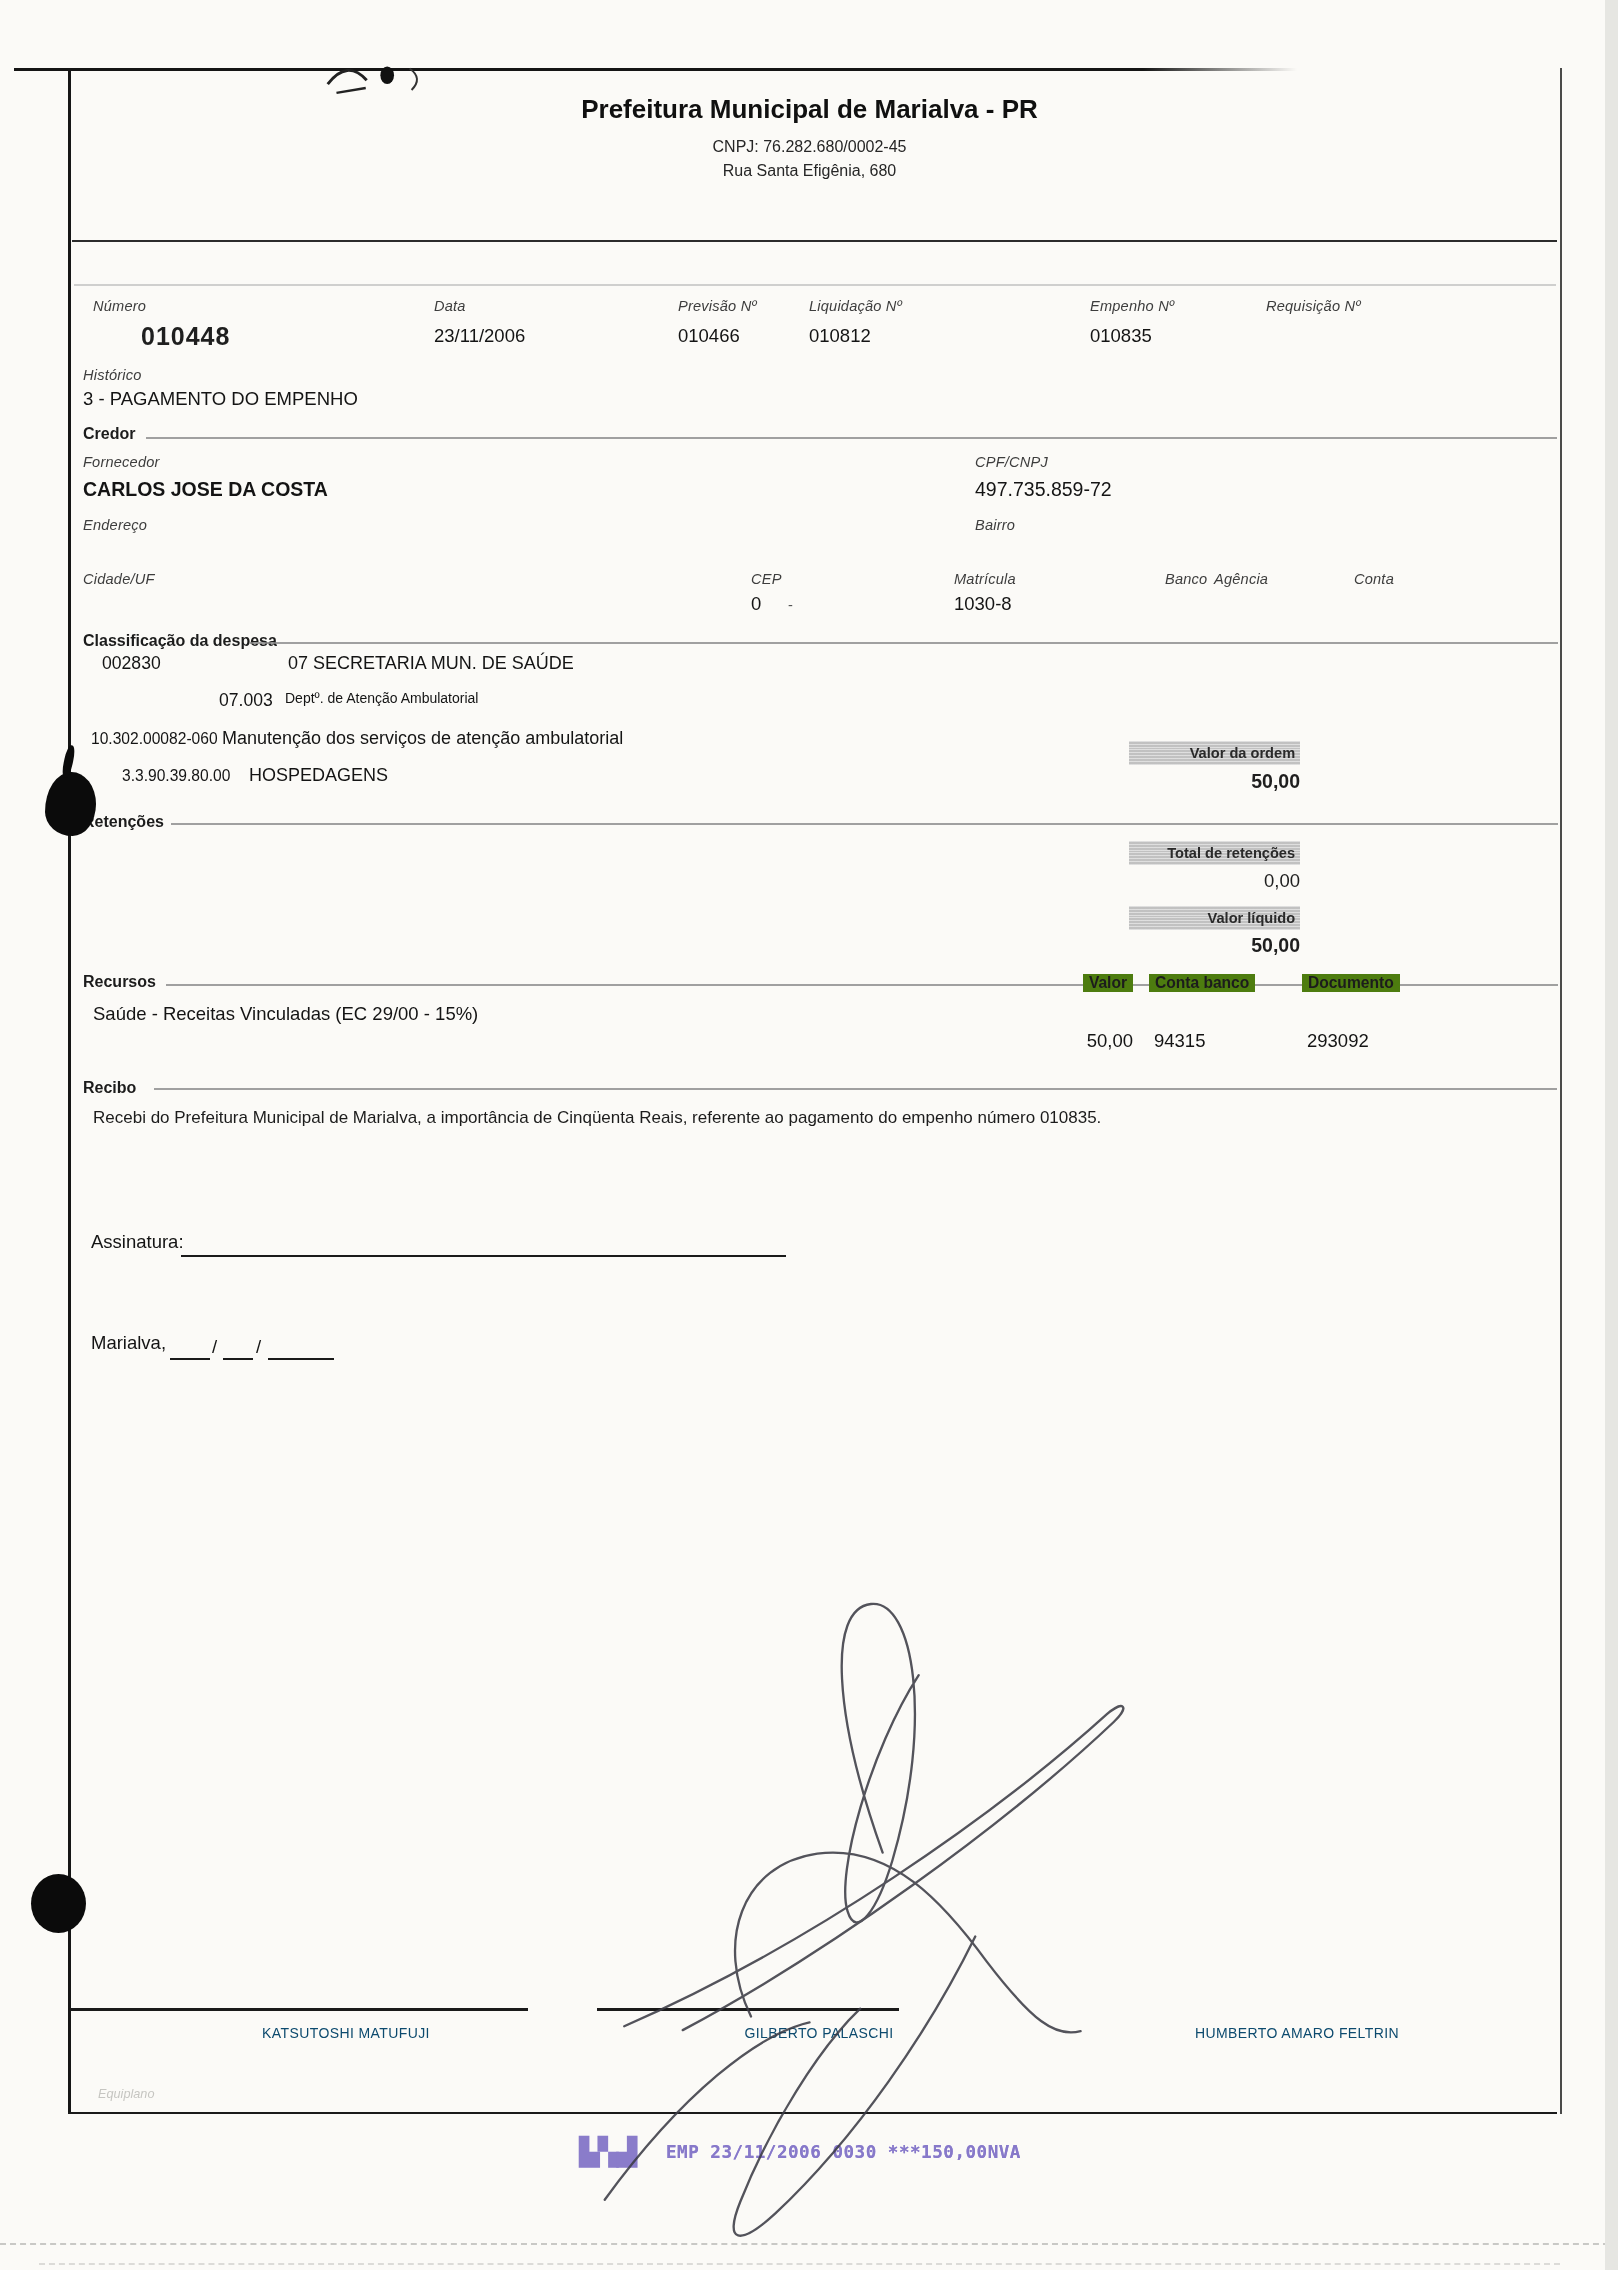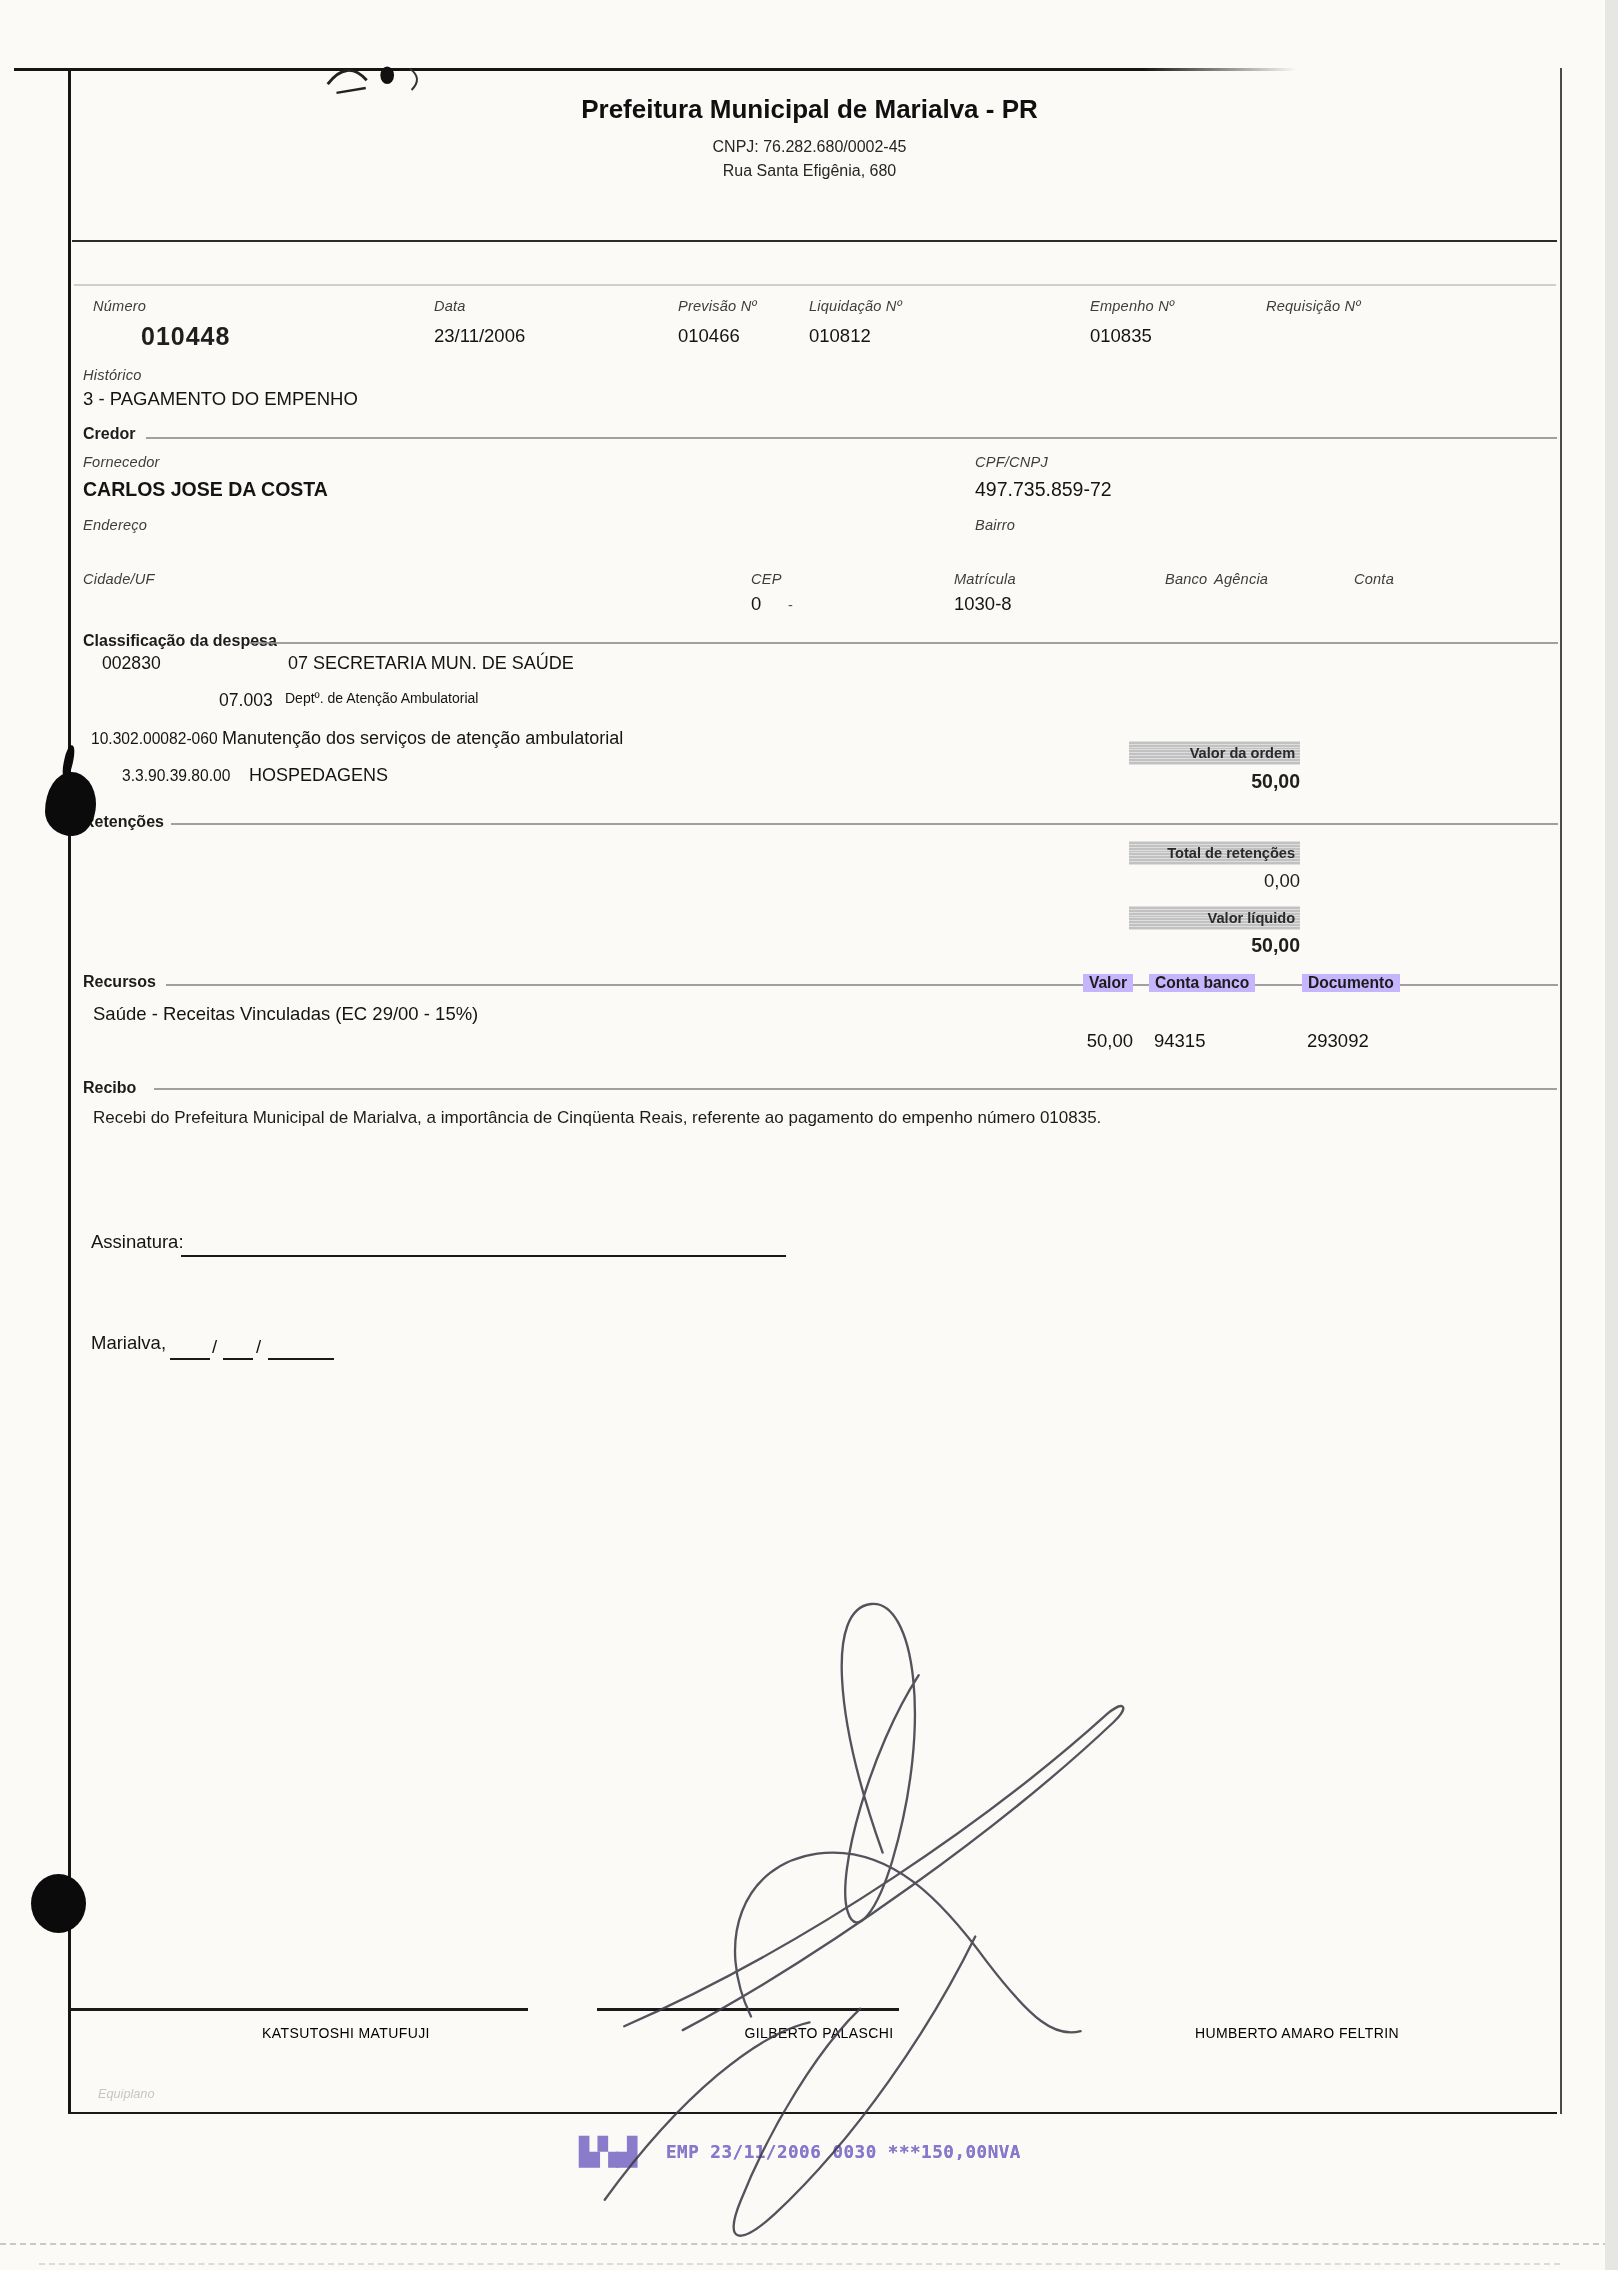--- a/index.html
+++ b/index.html
@@ -15,22 +15,22 @@
   .rule{position:absolute;height:2px;background:#8a8a8a;opacity:.8;}
   .rule-dark{position:absolute;background:#1a1a1a;}
   .bar{
     position:absolute;width:171px;height:24.4px;
     background:#c9c9c9;
     background-image:repeating-linear-gradient(0deg, rgba(255,255,255,.4) 0 1px, rgba(0,0,0,0.04) 1px 2.9px);
     text-align:right;line-height:24.4px;font-size:14.6px;font-weight:bold;color:#2a2a2a;
     padding-right:4.9px;box-sizing:border-box;
   }
   .barval{position:absolute;left:1129px;width:171px;text-align:right;}
-  .colhead{position:absolute;top:974px;font-size:15.6px;font-weight:bold;background:#c4b5fd;padding:0 5.9px;color:#1c1c1c;}
-  .signame{position:absolute;top:2025px;font-size:14px;color:#000000;text-align:center;letter-spacing:0.4px;}
+  .colhead{position:absolute;top:974px;font-size:15.6px;font-weight:bold;background:#4d7c0f;padding:0 5.9px;color:#1c1c1c;}
+  .signame{position:absolute;top:2025px;font-size:14px;color:#0c4a6e;text-align:center;letter-spacing:0.4px;}
   .blank{position:absolute;height:2px;background:#1a1a1a;}
   .inkblot{position:absolute;background:#0b0b0b;}
 </style>
 </head>
 <body>
 
 <div id="page">
 
   <div class="abs" style="left:13.7px;top:68px;width:1283px;height:2.9px;background:linear-gradient(90deg,#151515 0 88%,rgba(21,21,21,0) 100%);"></div>
   <div class="abs" style="left:68px;top:68px;width:3.4px;height:2046px;background:#161616;"></div>

